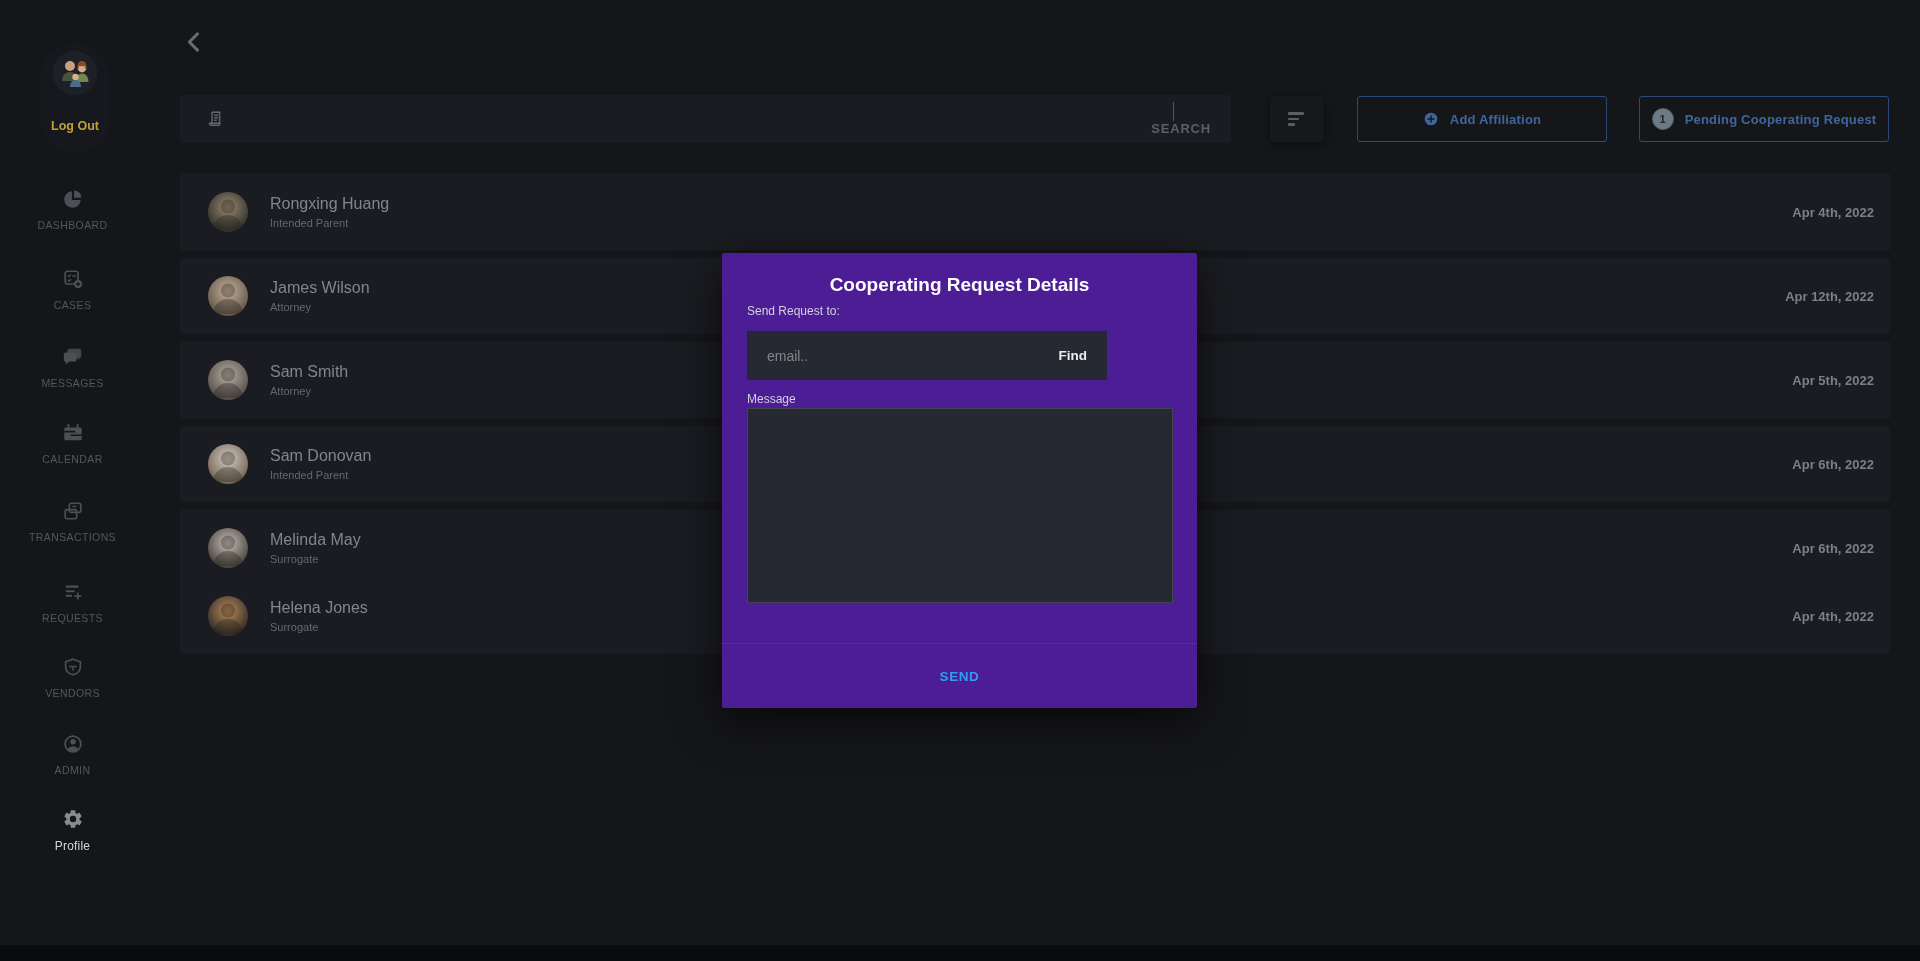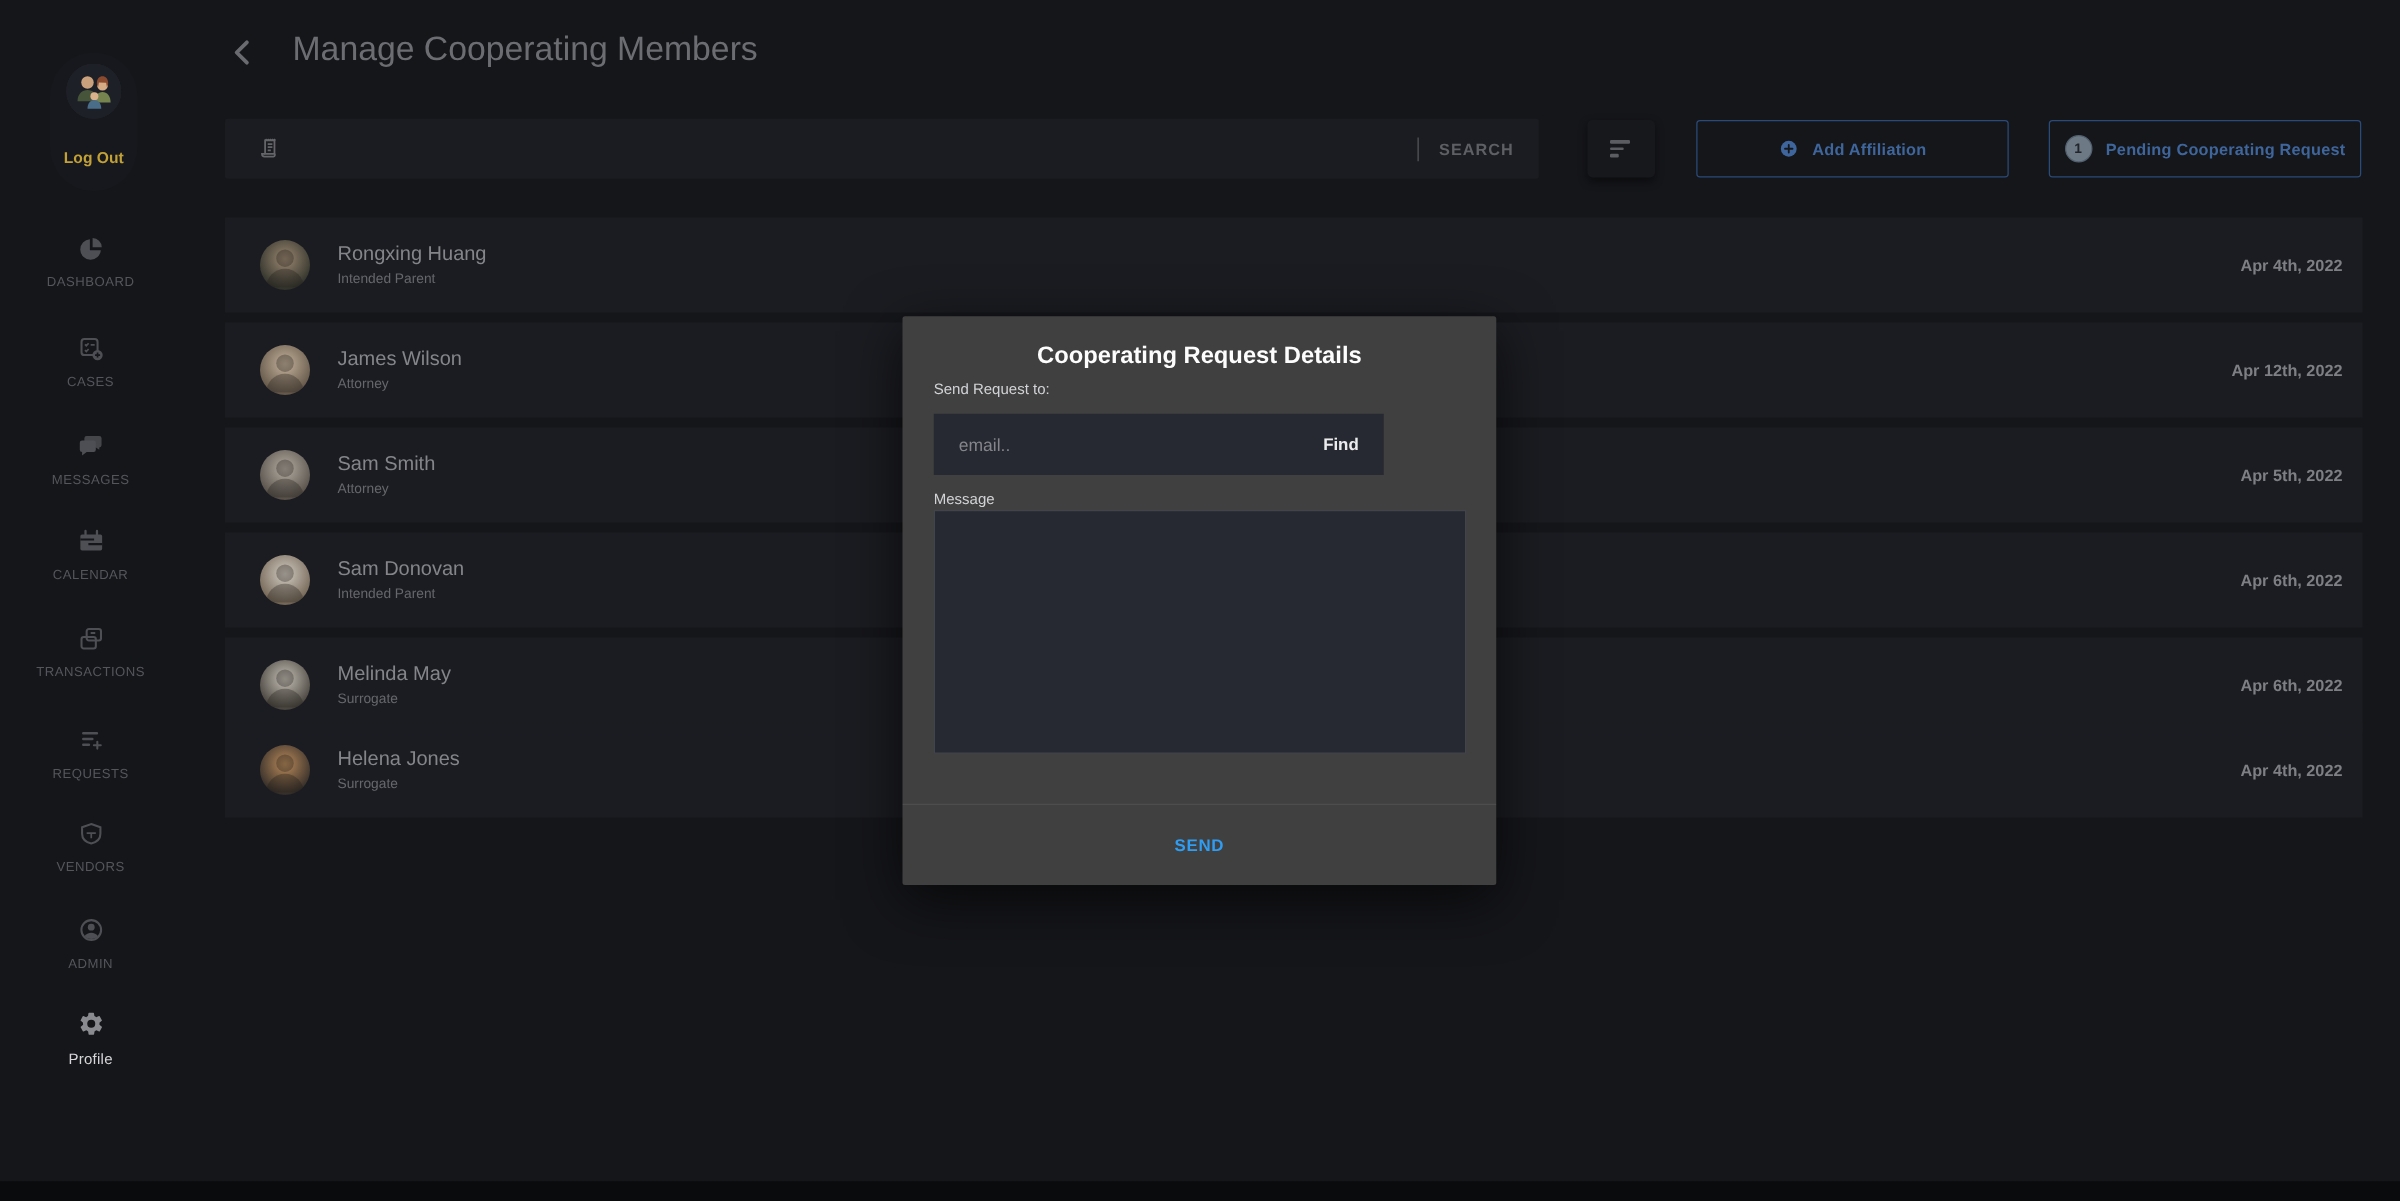--- a/index.html
+++ b/index.html
@@ -23,21 +23,21 @@
 
   
   .back-btn { position:absolute; left:180px; top:28px; width:28px; height:28px; cursor:pointer; color:#6a6b70; }
   .back-btn svg { width:28px; height:28px; }
   .page-title { position:absolute; left:234px; top:24px; font-size:27px; font-weight:400; color:#6c6d72; }
 
   
   .search-bar { position:absolute; left:180px; top:95px; width:1051px; height:48px;
     background:#1b1c21; border-radius:2px; display:flex; align-items:center; cursor:pointer; }
   .receipt-icon { margin-left:25px; color:#64656a; width:20px; height:20px; }
-  .search-right { margin-left:auto; display:flex; align-items:center; margin-right:20px; }
+  .search-right { margin-left:auto; display:flex; align-items:center; margin-right:20px;flex-direction:column; }
   .search-divider { width:1px; height:19px; background:#55565b; margin-right:16px; }
   .search-label { color:#5e5f64; font-size:13px; font-weight:bold; letter-spacing:.8px; }
 
   .sort-btn { position:absolute; left:1270px; top:96px; width:54px; height:46px;
     background:#17181c; border-radius:4px; box-shadow:0 3px 7px rgba(0,0,0,.45);
     display:flex; align-items:center; justify-content:center; cursor:pointer; }
   .sort-icon { width:18px; height:14px; position:relative; }
   .sort-icon i { position:absolute; left:0; height:2.5px; background:#5c5d62; border-radius:1px; display:block; }
   .sort-icon i:nth-child(1){ top:0; width:16px; }
   .sort-icon i:nth-child(2){ top:5.5px; width:11px; }
@@ -58,21 +58,21 @@
   .member-avatar { position:relative; margin-left:28px; width:40px; height:40px; border-radius:50%;
     overflow:hidden; flex:0 0 40px; }
   .member-avatar svg { position:absolute; left:0; top:0; width:40px; height:40px; opacity:.32; }
   .member-text { margin-left:22px; }
   .member-name { font-size:16px; color:#84858a; }
   .member-role { font-size:11px; color:#66676c; margin-top:4px; }
   .member-date { margin-left:auto; margin-right:16px; font-size:13px; font-weight:600; color:#7e7f84; }
 
   
   .modal { position:absolute; left:722px; top:253px; width:475px; height:455px;
-    background:#404040; border-radius:2px; box-shadow:0 12px 45px rgba(0,0,0,.65); }
+    background:#4c1d95; border-radius:2px; box-shadow:0 12px 45px rgba(0,0,0,.65); }
   .modal-title { position:absolute; top:21px; left:0; width:100%; text-align:center;
     color:#fdfdfd; font-size:19px; font-weight:bold; }
   .modal-label { position:absolute; left:25px; color:#d2d3d6; font-size:12px; }
   .label-sendto { top:51px; }
   .label-message { top:139px; }
   .email-row { position:absolute; left:25px; top:78px; width:360px; height:49px;
     background:#262931; display:flex; align-items:center; }
   .email-input { flex:1; background:transparent; border:none; outline:none; color:#c8c9cc;
     font-size:14px; padding-left:20px; font-family:inherit; }
   .email-input::placeholder { color:#84858a; }
@@ -153,21 +153,20 @@
               <path d="M19.14 12.94c.04-.3.06-.61.06-.94s-.02-.64-.07-.94l2.03-1.58a.5.5 0 0 0 .12-.64l-1.92-3.32a.5.5 0 0 0-.61-.22l-2.39.96a7.3 7.3 0 0 0-1.62-.94l-.36-2.54a.5.5 0 0 0-.5-.42h-3.84a.5.5 0 0 0-.5.42l-.36 2.54c-.59.24-1.13.56-1.62.94l-2.39-.96a.5.5 0 0 0-.61.22L2.74 8.84a.5.5 0 0 0 .12.64l2.03 1.58c-.05.3-.07.63-.07.94s.02.64.07.94l-2.03 1.58a.5.5 0 0 0-.12.64l1.92 3.32c.14.24.42.34.61.22l2.39-.96c.49.38 1.03.7 1.62.94l.36 2.54c.04.24.25.42.5.42h3.84c.25 0 .46-.18.5-.42l.36-2.54c.59-.24 1.13-.56 1.62-.94l2.39.96c.23.09.5 0 .61-.22l1.92-3.32a.5.5 0 0 0-.12-.64zM12 15.5a3.5 3.5 0 1 1 0-7 3.5 3.5 0 0 1 0 7z"></path>
             </svg></span><span class="nav-label">Profile</span></div>
       </nav>
   </aside>
 
   <div class="back-btn">
     <svg viewBox="0 0 24 24" fill="none" stroke="currentColor" stroke-width="2.6" stroke-linecap="round" stroke-linejoin="round">
         <path d="M15 5l-7 7 7 7"></path>
       </svg>
   </div>
-  <h1 class="page-title">Manage Cooperating Members</h1>
 
   <div class="search-bar">
     <svg class="receipt-icon" viewBox="0 0 24 24" fill="none" stroke="currentColor" stroke-width="1.7">
       <path d="M8.5 4h9v13h-9z"></path>
       <path d="M8.5 17H5.5a2.5 2.5 0 0 0 2.5 2.5h8.5a1.5 1.5 0 0 0 1-2.5"></path>
       <path d="M11 7.5h4.5M11 10.5h4.5M11 13.5h3"></path>
       <path d="M8.5 4l1-1 1 1 1-1 1 1 1-1 1 1 1-1 1 1 1-1 1 1" stroke-width="1.2"></path>
     </svg>
     <div class="search-right">
       <span class="search-divider"></span>

